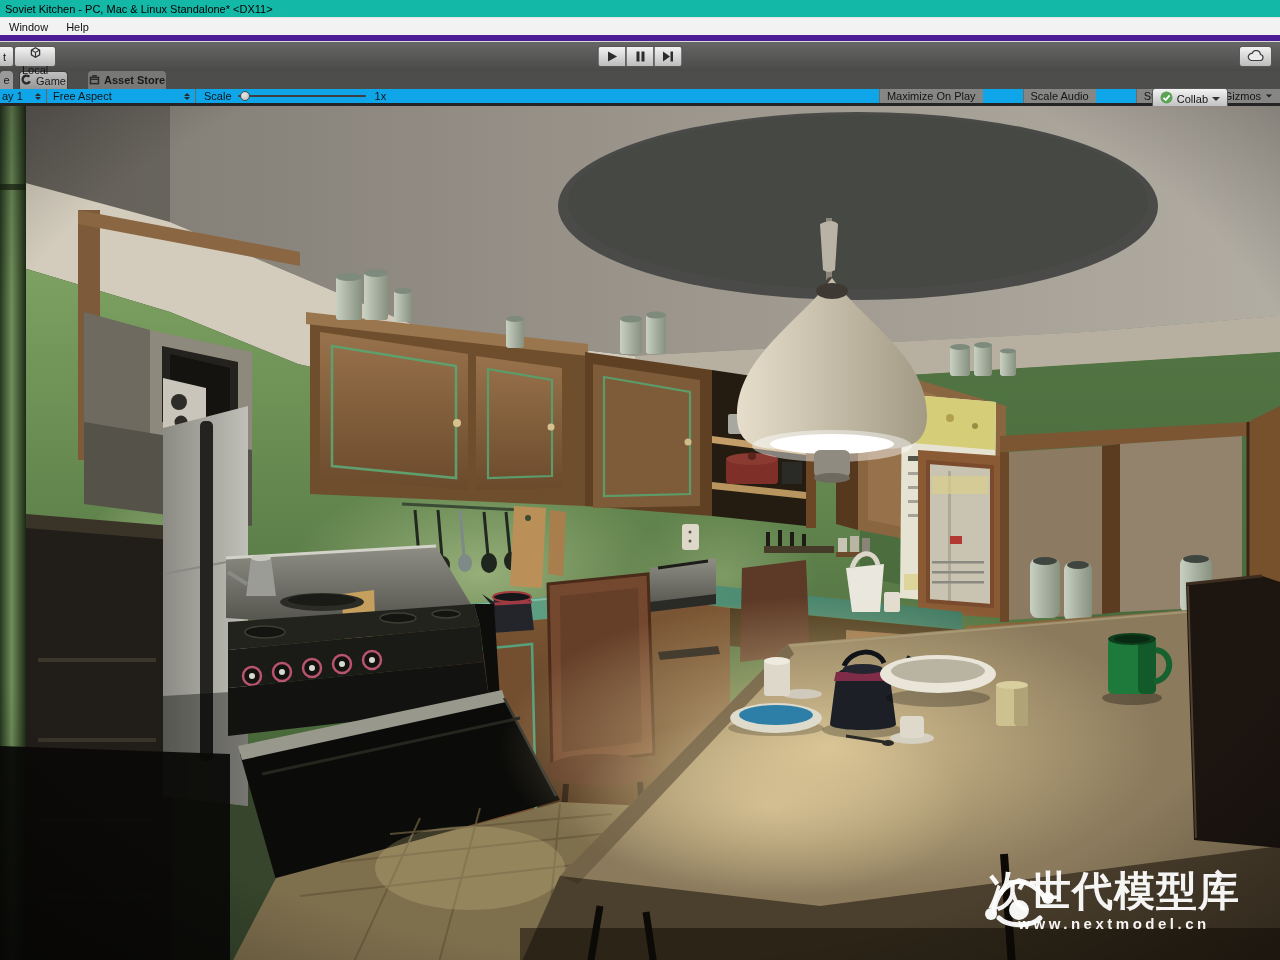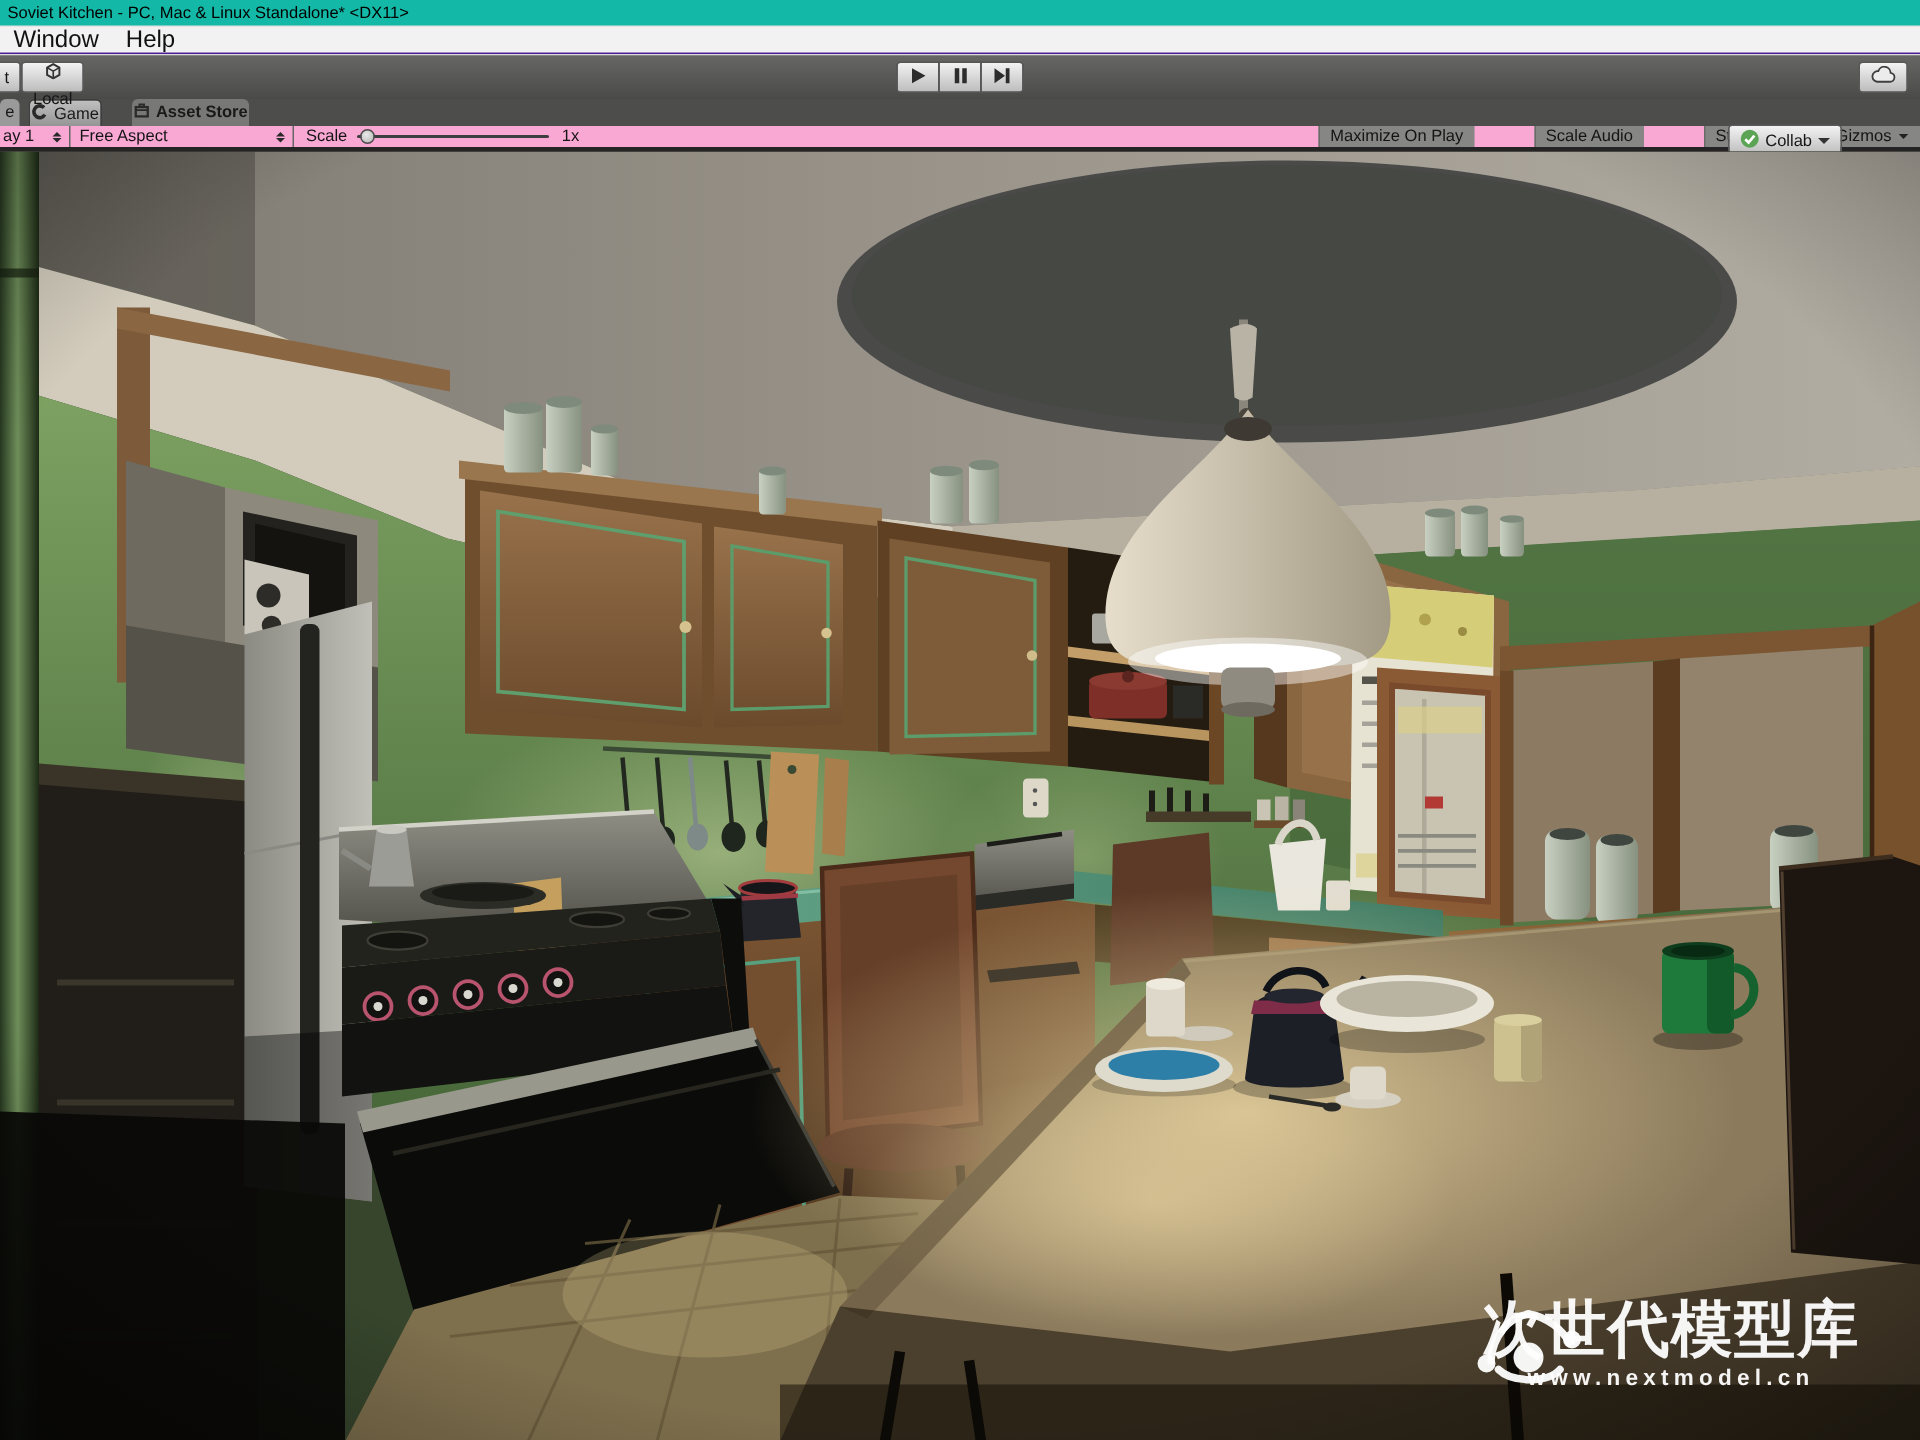--- a/index.html
+++ b/index.html
@@ -1,21 +1,21 @@
 <!DOCTYPE html>
 <html><head>
 <meta charset="utf-8">
 <style>
   html,body{margin:0;padding:0;width:1280px;height:960px;overflow:hidden;background:#000;
     font-family:"Liberation Sans","DejaVu Sans",sans-serif;-webkit-font-smoothing:antialiased;}
   
   .titlebar{height:17px;background:#14b8a6;border-bottom:1px solid #e4e4e4;display:flex;align-items:center;
     font-size:11px;color:#000;padding-left:5px;}
-  .menubar{height:17px;background:#f2f2f2;border-bottom:1px solid #4c1d95;display:flex;align-items:center;
-    font-size:16px;color:#111;}
+  .menubar{height:17px;background:#f2f2f2;border-bottom:6px solid #4c1d95;display:flex;align-items:center;
+    font-size:11px;color:#111;}
   .menu-item{padding:0 9px;height:100%;display:flex;align-items:center;cursor:default;}
   
   .toolbar{position:relative;height:29px;background:linear-gradient(#666664,#4a4a49);border-top:1px solid #d8d8d8;}
   .tbtn{position:absolute;top:4px;height:21px;display:inline-flex;align-items:center;gap:4px;
     background:linear-gradient(#f3f3f3,#bcbcbc);border:1px solid #585858;border-radius:3px;
     font-size:11px;color:#151515;padding:0 7px;box-sizing:border-box;}
   .tbtn.partial{left:-16px;width:30px;justify-content:flex-end;border-radius:3px;}
   .tbtn.local{left:14px;flex-direction:column;}
   .playgroup{position:absolute;left:50%;top:4px;transform:translateX(-50%);display:flex;}
   .pbtn{width:29px;height:21px;display:flex;align-items:center;justify-content:center;
@@ -27,21 +27,21 @@
   .caret-down{width:0;height:0;border-left:4px solid transparent;border-right:4px solid transparent;
     border-top:4px solid #333;display:inline-block;}
   
   .tabrow{height:18px;background:#4d4d4c;display:flex;align-items:flex-end;}
   .tab{height:18px;display:inline-flex;align-items:center;gap:4px;font-size:11px;color:#191919;
     padding:0 1px;border-radius:4px 4px 0 0;box-sizing:border-box;}
   .tab.partial{width:13px;padding:0 3px;background:#9a9a9a;justify-content:center;margin-right:3px;}
   .tab.game{margin-left:3px;background:linear-gradient(#c0c0c0,#959595);border:1px solid #3e3e3e;border-bottom:none;}
   .tab.asset{margin-left:20px;background:#787876;font-weight:bold;}
   
-  .gamebar{height:14px;background:#f9a8d4;border-bottom:3px solid #242424;display:flex;align-items:center;
+  .gamebar{height:14px;background:#0ea5e9;border-bottom:3px solid #242424;display:flex;align-items:center;
     font-size:11px;color:#141414;}
   .seg{display:flex;align-items:center;height:100%;}
   .sep{width:1px;height:100%;background:#676766;}
   .stepper{display:inline-flex;flex-direction:column;gap:1px;margin:0 5px;}
   .stepper i{width:0;height:0;border-left:3px solid transparent;border-right:3px solid transparent;display:block;}
   .stepper .up{border-bottom:3px solid #2a2a2a;}
   .stepper .dn{border-top:3px solid #2a2a2a;}
   .slider{position:relative;width:128px;height:10px;margin-left:6px;}
   .slider .track{position:absolute;left:0;right:0;top:4px;height:2px;background:#3e3e3e;border-radius:1px;}
   .slider .thumb{position:absolute;left:2px;top:0;width:10px;height:10px;border-radius:50%;

